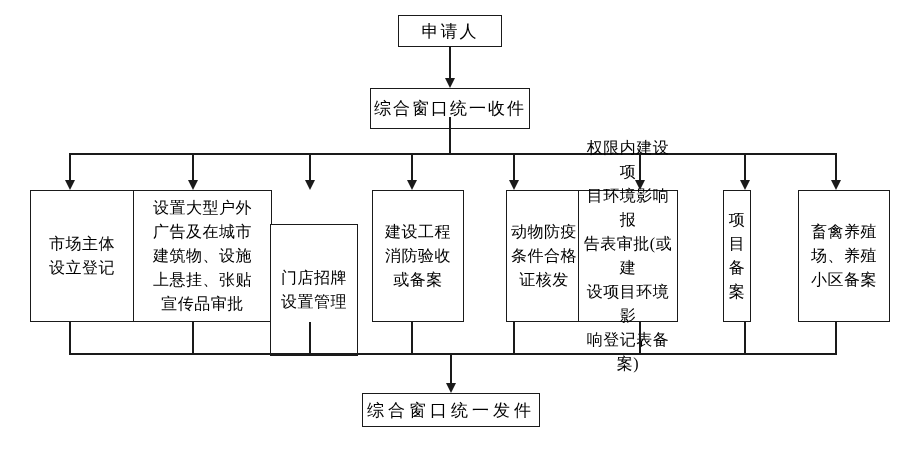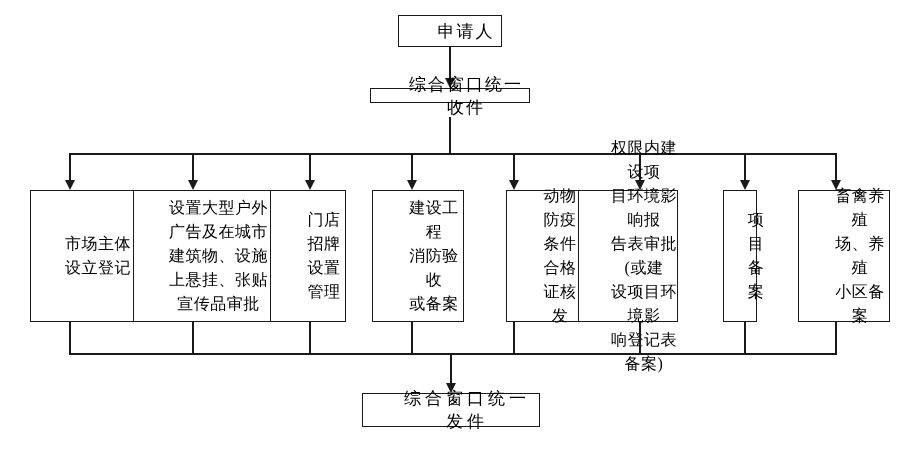--- a/index.html
+++ b/index.html
@@ -6,41 +6,40 @@
   body{font-family:"Liberation Serif","DejaVu Serif",serif;}
   #canvas{position:relative;width:900px;height:455px;background:#ffffff;overflow:hidden;}
   .node{
     position:absolute;
     border:1.5px solid #1a1a1a;
     background:#ffffff;
     color:#000000;
     display:flex;align-items:center;justify-content:center;
     text-align:center;white-space:pre-line;
     box-sizing:border-box;
-    padding-left:32px;
   }
   .node-top{font-size:17px;letter-spacing:2px;}
   .node-wide{font-size:17px;letter-spacing:2px;}
   .node-dispatch{font-size:17px;letter-spacing:4px;}
   .dept{font-size:16px;line-height:1.5;letter-spacing:0.5px;}
   .line{position:absolute;background:#1a1a1a;}
   .ah{
     position:absolute;width:0;height:0;
     border-left:5.5px solid transparent;
     border-right:5.5px solid transparent;
     border-top:10px solid #1a1a1a;
   }
   
   #n-applicant{left:398px;top:15px;width:104px;height:32px;}
-  #n-intake{left:370px;top:88px;width:160px;height:15px;}
+  #n-intake{left:370px;top:88px;width:160px;height:41px;}
   #n-dispatch{left:362px;top:393px;width:178px;height:34px;}
   .dept{top:190px;height:132px;}
   #d0{left:30px;width:104px;}
   #d1{left:133px;width:139px;}
-  #d2{left:270px;width:76px;}
+  #d2{left:270px;width:88px;margin-top:34px;}
   #d3{left:372px;width:92px;}
   #d4{left:497px;width:76px;margin-left:9px;}
   #d5{left:578px;width:100px;}
   #d6{left:723px;width:28px;}
   #d7{left:758px;width:92px;margin-left:40px;}
 </style>
 </head>
 <body>
 
 <div id="canvas">

